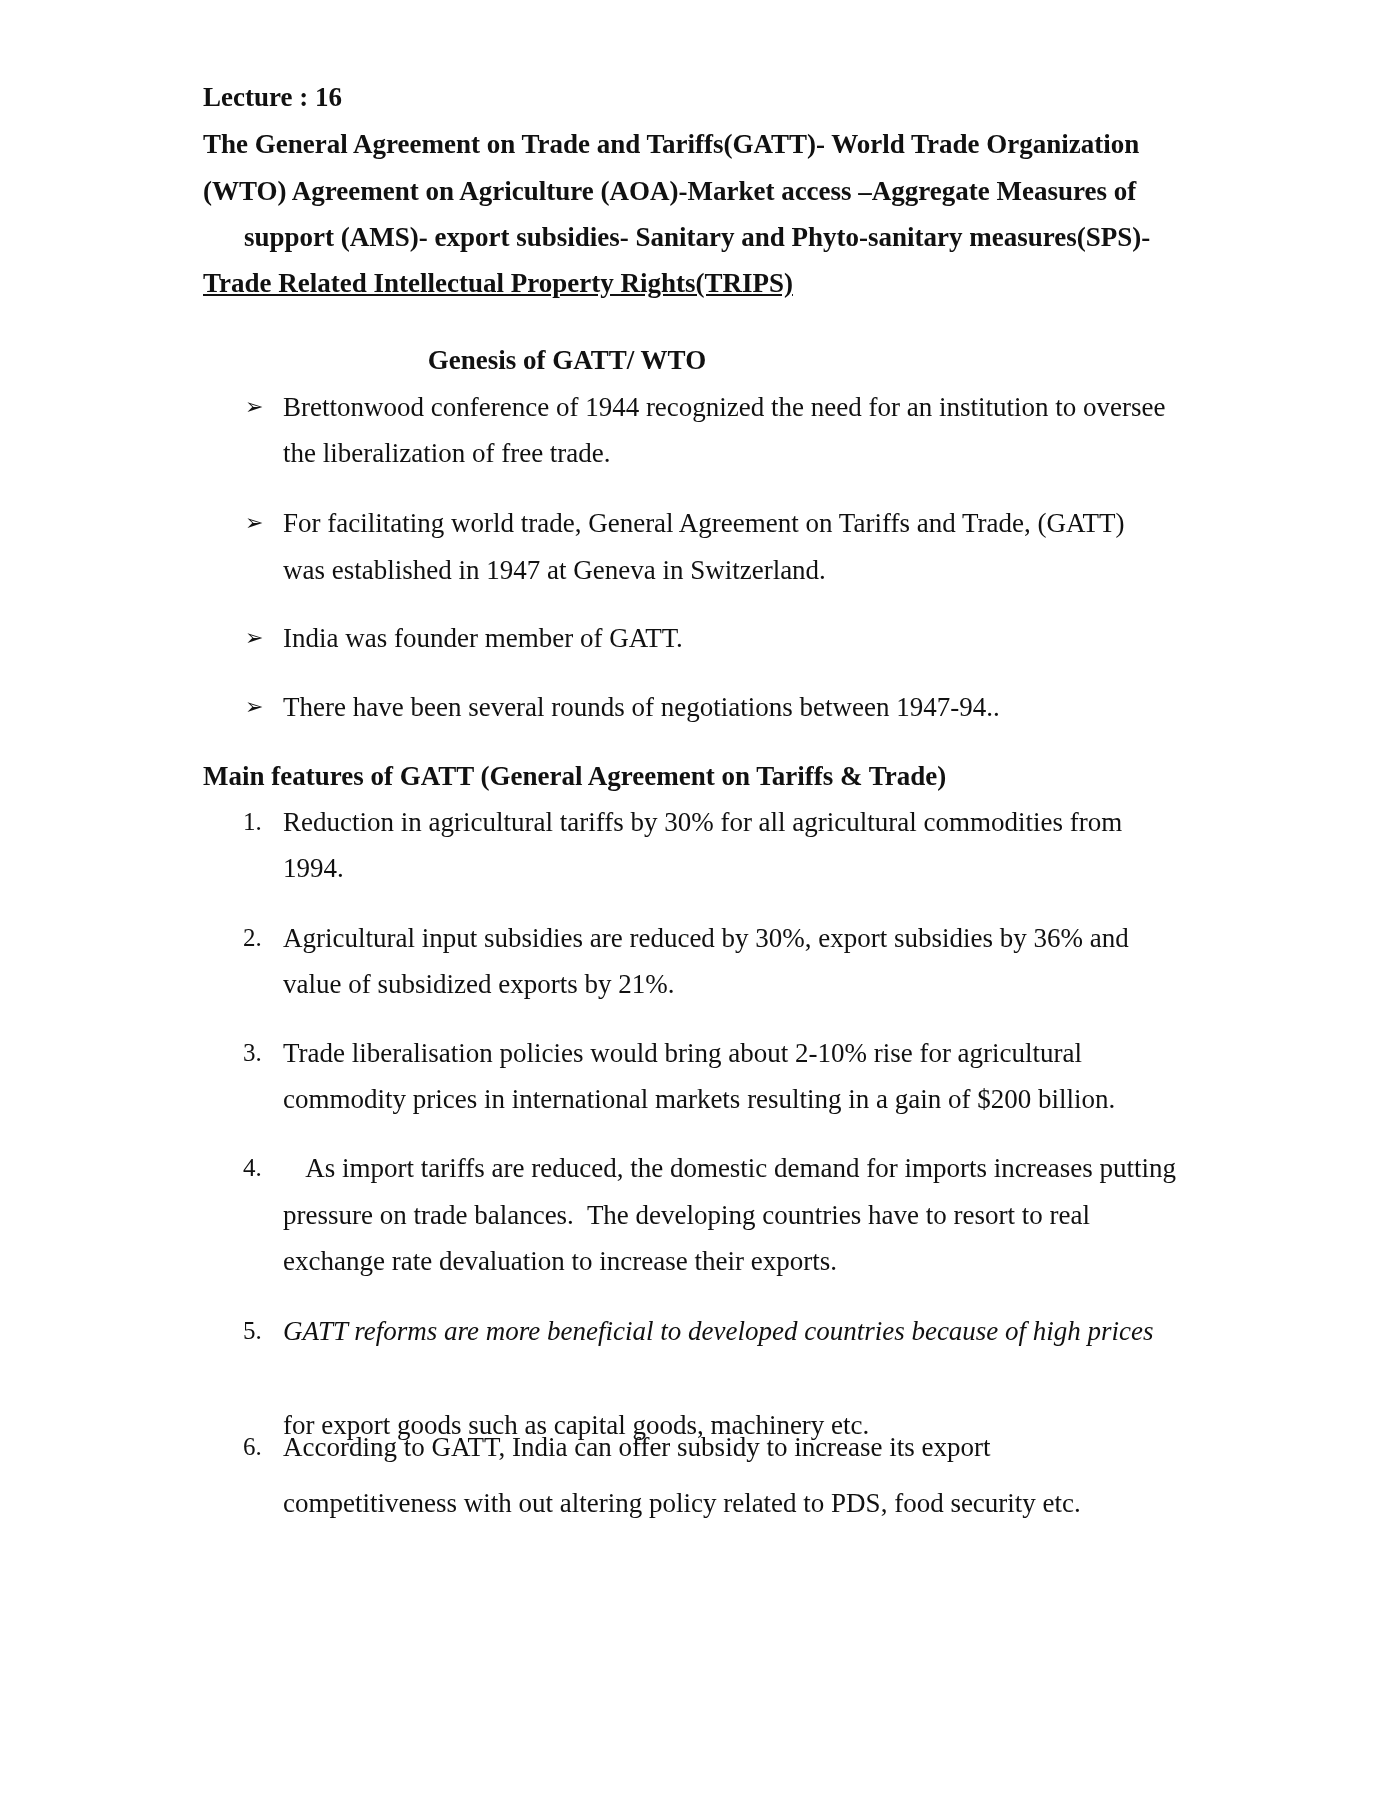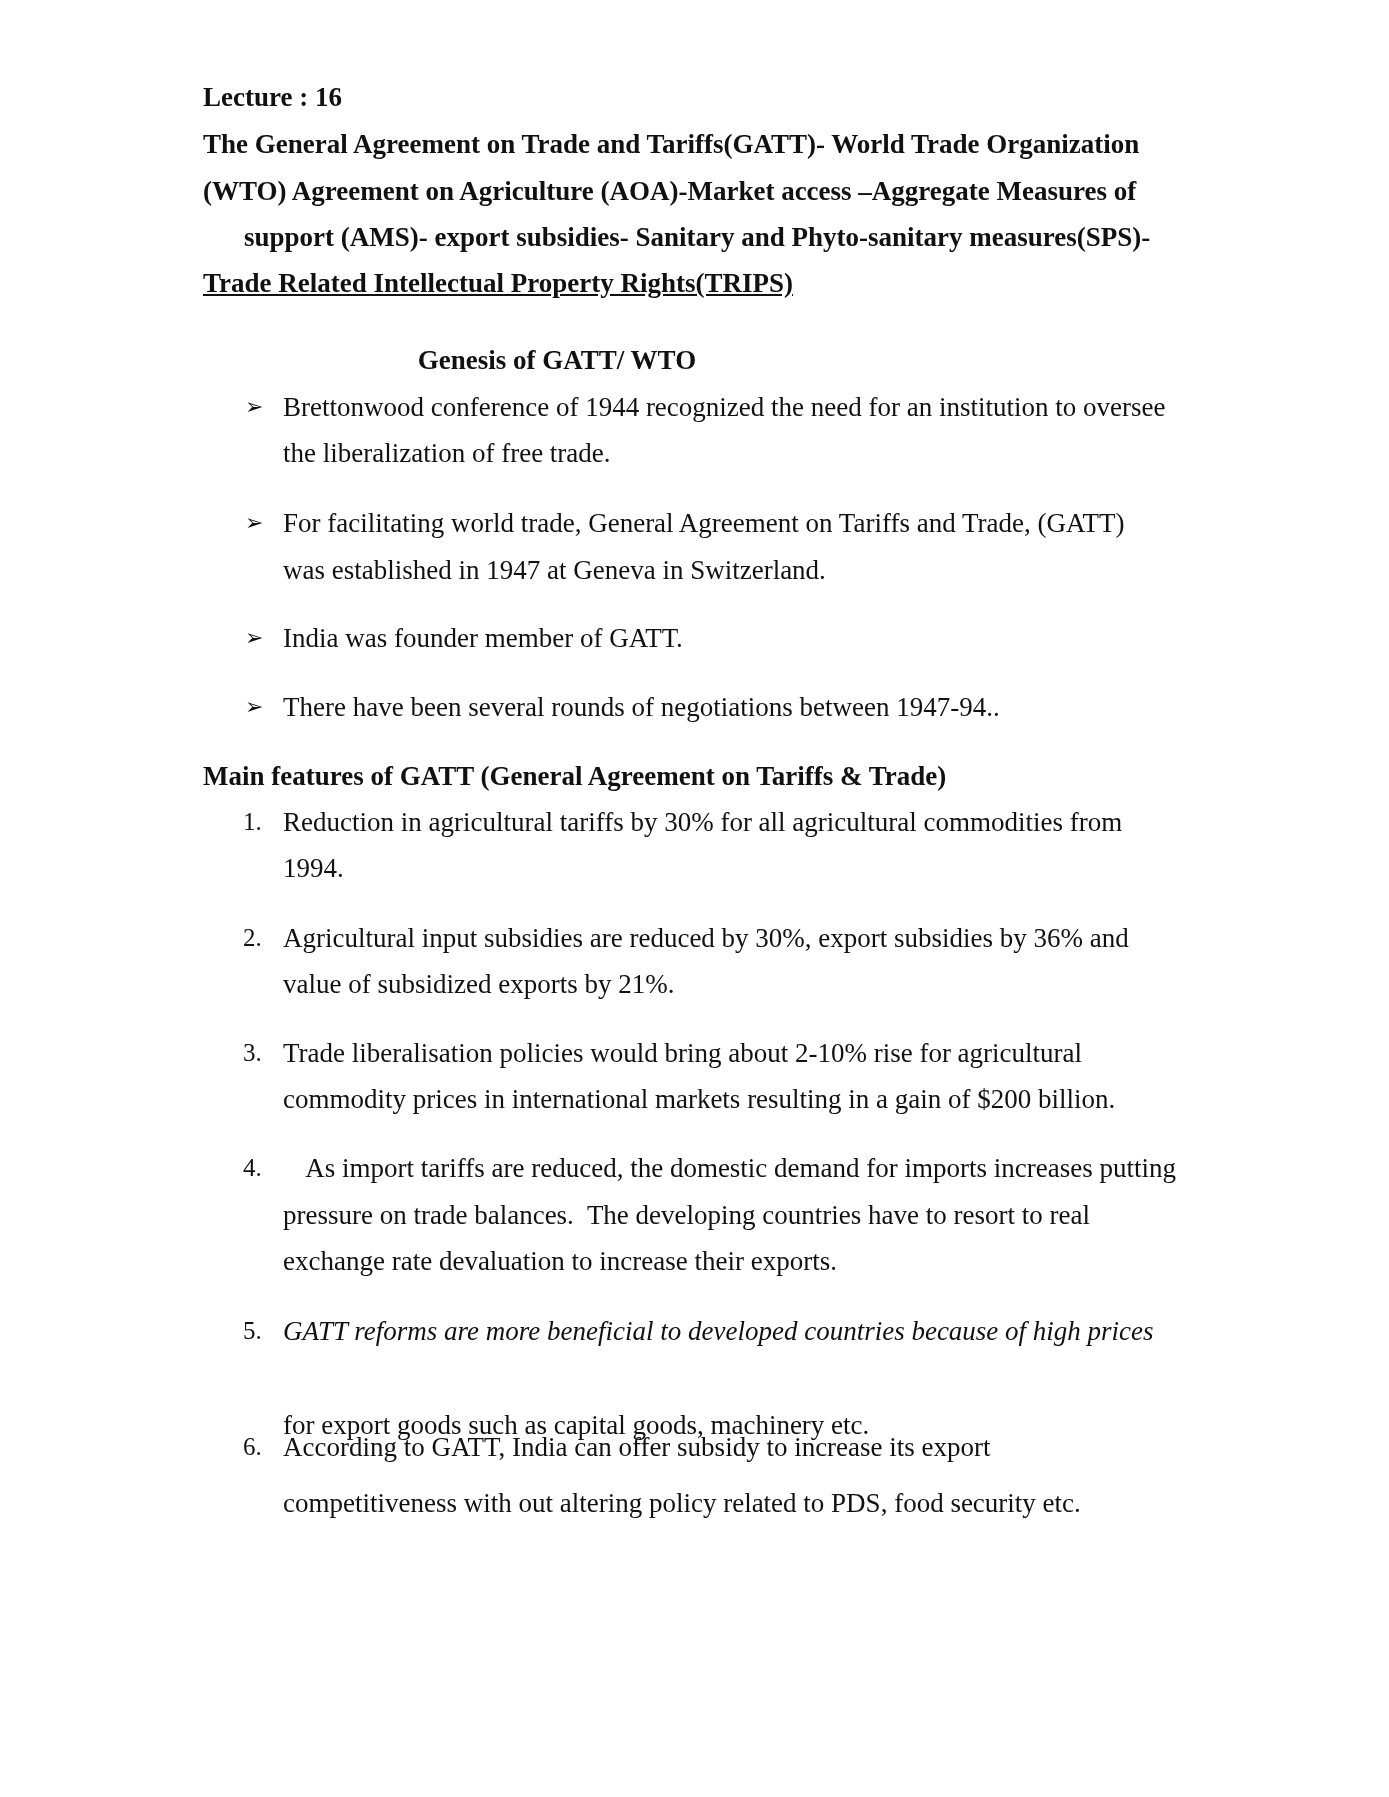--- a/index.html
+++ b/index.html
@@ -12,21 +12,21 @@
 </style>
 </head>
 <body>
 
 <div class="line bold" style="left:203px;top:82px;">Lecture : 16</div>
 <div class="line bold" style="left:203px;top:129px;">The General Agreement on Trade and Tariffs(GATT)- World Trade Organization</div>
 <div class="line bold" style="left:203px;top:176px;">(WTO) Agreement on Agriculture (AOA)-Market access –Aggregate Measures of</div>
 <div class="line bold" style="left:212px;top:222px;margin-left:32px;">support (AMS)- export subsidies- Sanitary and Phyto-sanitary measures(SPS)-</div>
 <div class="line bold" style="left:203px;top:268px;text-decoration:underline;">Trade Related Intellectual Property Rights(TRIPS)</div>
 
-<div class="line bold" style="left:0;width:1108px;text-align:center;top:345px;padding-left:6px;"><span style="position:relative;left:-3px;">Genesis of GATT/ WTO</span></div>
+<div class="line bold" style="left:0;width:1108px;text-align:center;top:345px;padding-left:16px;"><span style="position:relative;left:-3px;">Genesis of GATT/ WTO</span></div>
 
 <div>
   <div>
     <span class="marker arrow" style="left:245px;top:392px;">➢</span>
     <div class="line" style="left:283px;top:392px;">Brettonwood conference of 1944 recognized the need for an institution to oversee</div>
     <div class="line" style="left:283px;top:438px;">the liberalization of free trade.</div>
   </div>
   <div>
     <span class="marker arrow" style="left:245px;top:508px;">➢</span>
     <div class="line" style="left:283px;top:508px;">For facilitating world trade, General Agreement on Tariffs and Trade, (GATT)</div>

